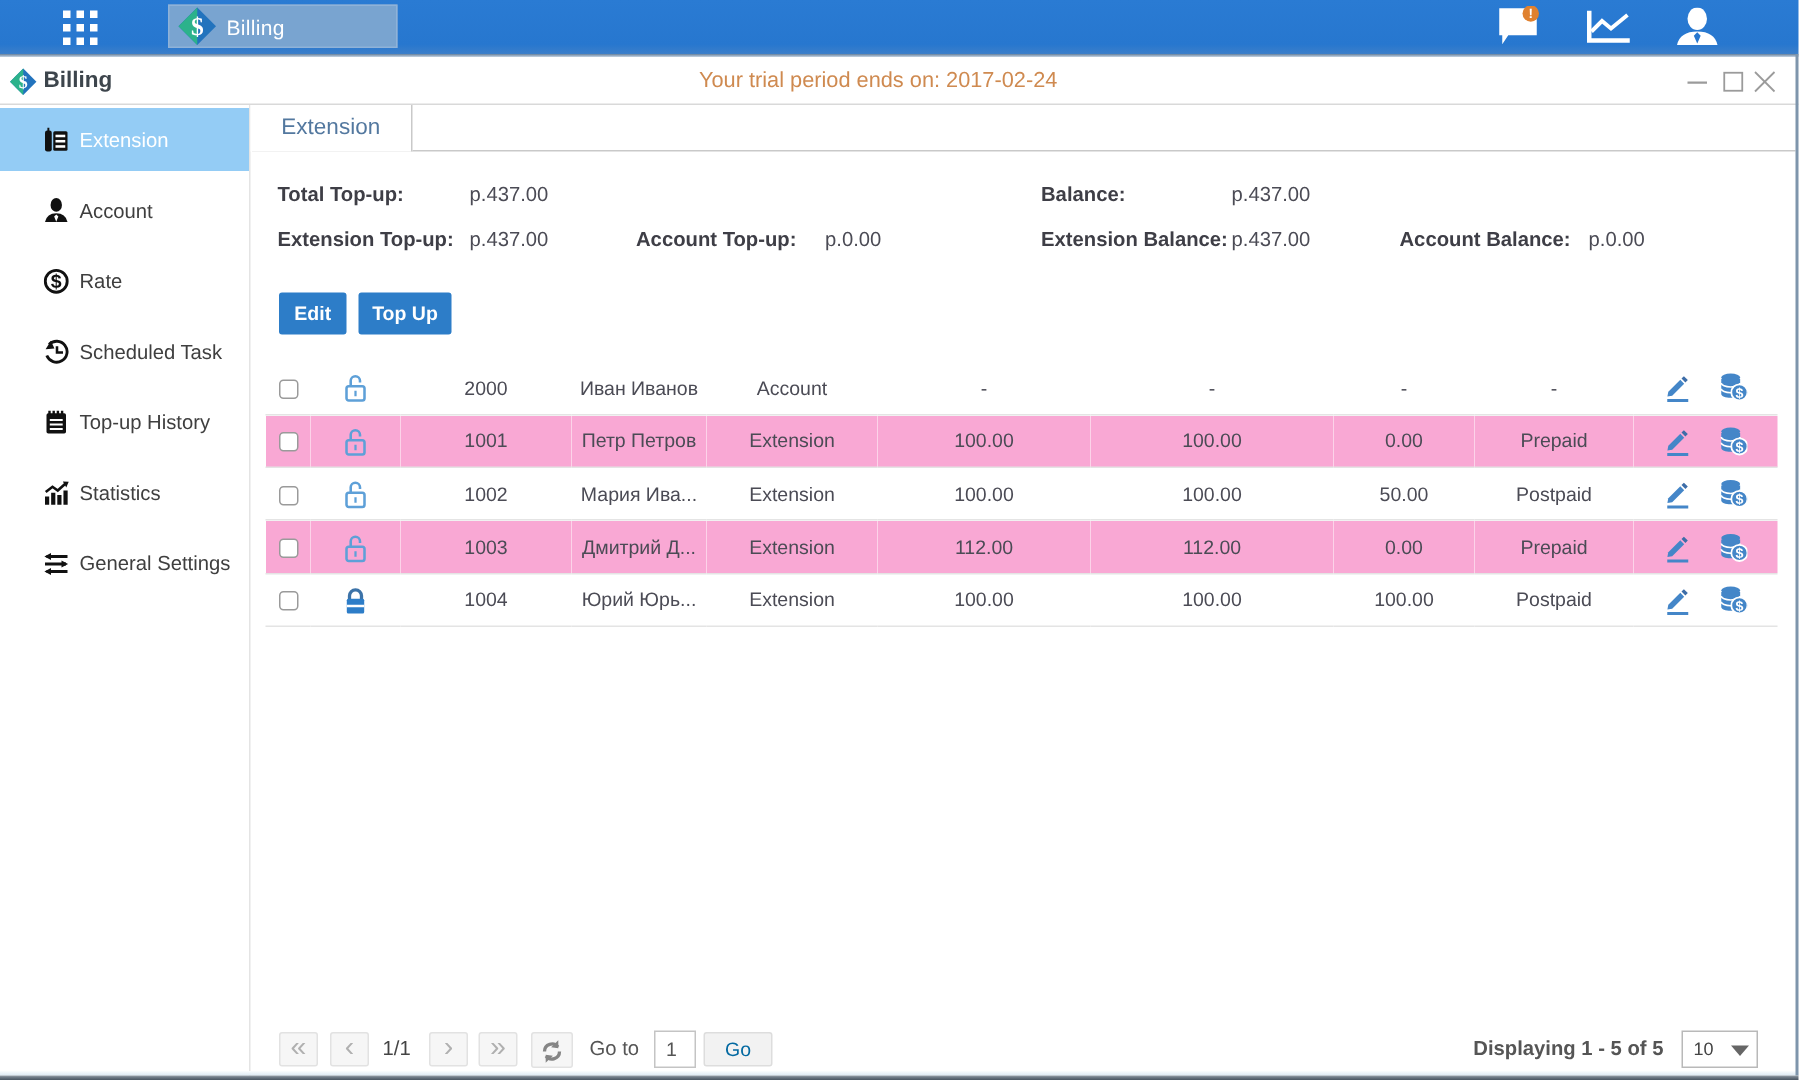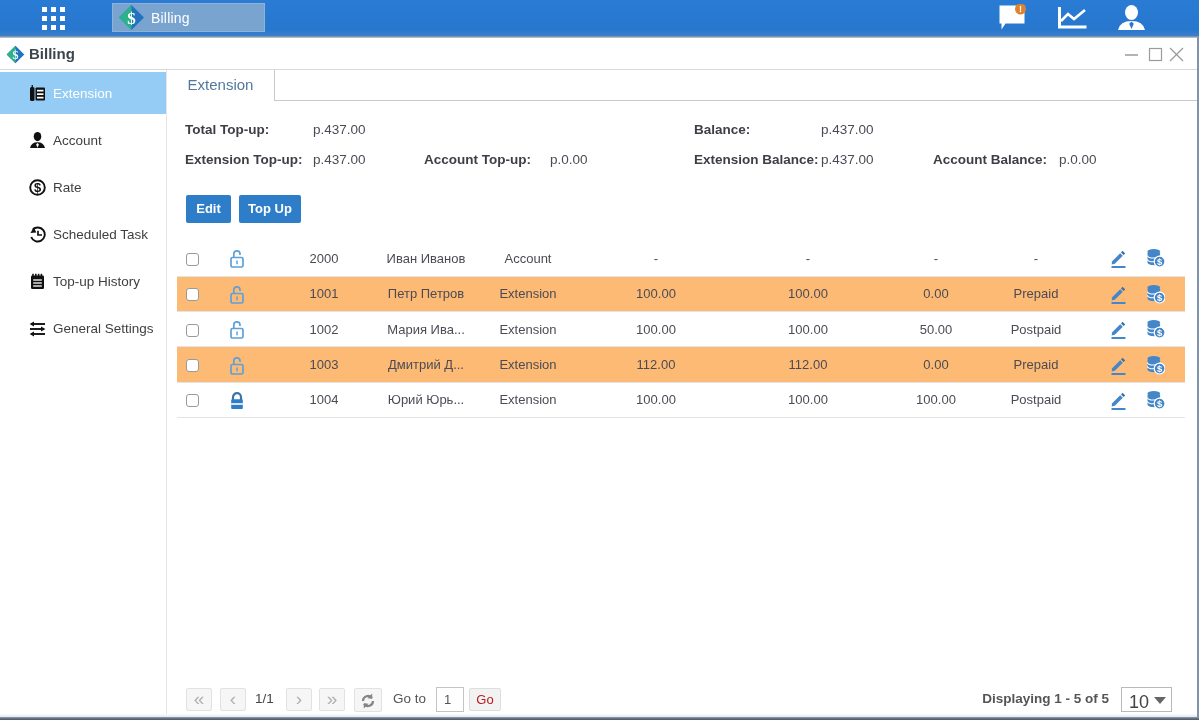--- a/index.html
+++ b/index.html
@@ -39,35 +39,35 @@
 .lbl { position:absolute; font-size:13.5px; font-weight:bold; color:#3e3e46; white-space:nowrap; }
 .val { position:absolute; font-size:13.5px; color:#4b4b55; white-space:nowrap; }
 .btn { position:absolute; background:#2d7dc8; color:#fff; font-size:13px; font-weight:bold; text-align:center;
   border-radius:2px; line-height:28px; height:28px; }
 
 
 #tbl { position:absolute; left:9px; top:171px; width:1008px; border-collapse:collapse; table-layout:fixed; }
 #tbl td { height:35.3px; border-bottom:1px solid #e4e4e4; text-align:center; font-size:13px; color:#4b4b55;
   overflow:hidden; white-space:nowrap; }
 #tbl tr.head td { height:33px; border-top:1px solid #cfcfcf; border-bottom:1px solid #d4d4d4; color:#3c3c44; }
-#tbl tr.stripe td { background:#fdba74; }
+#tbl tr.stripe td { background:#f9a8d4; }
 .cb { display:inline-block; width:13px; height:13px; border:1px solid #9a9a9a; border-radius:3px; background:#fff; vertical-align:middle; }
 
 
 #pager { position:absolute; left:0; top:617px; width:1029px; height:26px; font-size:13.5px; color:#555; }
 .pbtn { position:absolute; top:1px; width:26px; height:23px; background:#f6f6f6; border:1px solid #e2e2e2;
   border-radius:2px; color:#b0b0b0; text-align:center; line-height:20px; font-size:19px; }
 #pager .gotxt { position:absolute; top:4px; }
 #goinput { position:absolute; left:268px; top:0px; width:28px; height:25px; border:1px solid #c4c4c4; font-size:13px;
   text-align:left; padding-left:7px; line-height:23px; background:#fff; }
-#gobtn { position:absolute; left:301px; top:1px; width:32px; height:23px; background:#f2f2f2; border:1px solid #ddd;
-  border-radius:2px; text-align:center; line-height:21px; font-size:13px; color:#b91c1c; }
+#gobtn { position:absolute; left:301px; top:1px; width:46px; height:23px; background:#f2f2f2; border:1px solid #ddd;
+  border-radius:2px; text-align:center; line-height:21px; font-size:13px; color:#0369a1; }
 #disp { position:absolute; right:88px; top:4px;font-weight:bold; }
 #ddown { position:absolute; right:25px; top:0; width:51px; height:25px; border:1px solid #b9b9b9; background:#fff; }
-#ddown .n { position:absolute; left:7px; top:4px; font-size:18px; color:#444; }
+#ddown .n { position:absolute; left:7px; top:4px; font-size:12px; color:#444; }
 #ddown .tri { position:absolute; right:5px; top:9px; width:0; height:0;
   border-left:6.5px solid transparent; border-right:6.5px solid transparent; border-top:7px solid #666; }
 
 #rightedge { position:absolute; left:1197px; top:36px; width:2px; height:681px; background:#7e95ac; }
 #bottomstrip { position:absolute; left:0; top:717px; width:1199px; height:3px; background:linear-gradient(180deg,#97a0a9 0%,#67737f 50%,#4a5663 100%); }
 #prebottom { position:absolute; left:0; top:714px; width:1199px; height:3px;
   background:linear-gradient(180deg,#fbfdfe,#dce9f3); }
 </style>
 </head>
 <body>
@@ -116,20 +116,21 @@
 </div>
 <div id="topedge"></div>
 
 <div id="titlebar">
   <svg style="position:absolute;left:6px;top:7px" width="19" height="19" viewBox="0 0 27 27">
     <polygon points="13.5,1 26,13.5 13.5,26 1,13.5" fill="#2273bd"></polygon>
     <polygon points="13.5,1 1,13.5 13.5,26" fill="#2cb28b"></polygon>
     <text x="13.5" y="19.5" font-size="17" font-weight="bold" fill="#fff" text-anchor="middle" font-family="Liberation Serif, serif">$</text>
   </svg>
   <span class="name">Billing</span>
+  <span id="trial">Your trial period ends on: 2017-02-24</span>
   <div id="winctl">
     <svg width="75" height="35" viewBox="0 0 75 35">
       <line x1="15" y1="19" x2="28" y2="19" stroke="#9b9b9b" stroke-width="1.5"></line>
       <rect x="39.5" y="12.5" width="12" height="12" fill="none" stroke="#9b9b9b" stroke-width="1.2"></rect>
       <line x1="60" y1="12" x2="73" y2="25" stroke="#9b9b9b" stroke-width="1.2"></line>
       <line x1="73" y1="12" x2="60" y2="25" stroke="#9b9b9b" stroke-width="1.2"></line>
     </svg>
   </div>
 </div>
 
@@ -177,20 +178,32 @@
           <line x1="9.6" y1="0.8" x2="9.6" y2="4"></line>
           <line x1="12.4" y1="0.8" x2="12.4" y2="4"></line>
         </g>
         <g stroke="#fff" stroke-width="1.3">
           <line x1="4.2" y1="7" x2="12.8" y2="7"></line>
           <line x1="4.2" y1="10" x2="12.8" y2="10"></line>
           <line x1="4.2" y1="13" x2="12.8" y2="13"></line>
         </g>
       </svg>
     Top-up History</div>
+  <div class="sitem">
+    <svg class="ic" viewBox="0 0 17 17">
+        <g fill="#111">
+          <rect x="1" y="11" width="2.8" height="5.5"></rect>
+          <rect x="5.1" y="8.5" width="2.8" height="8"></rect>
+          <rect x="9.2" y="10" width="2.8" height="6.5"></rect>
+          <rect x="13.3" y="7" width="2.8" height="9.5"></rect>
+        </g>
+        <path d="M1.5 8 L6 4.5 L9.5 7 L14.5 2.5" stroke="#111" stroke-width="1.7" fill="none"></path>
+        <path d="M12.9 1 L16.8 1.2 L15.2 5 Z" fill="#111"></path>
+      </svg>
+    Statistics</div>
   <div class="sitem">
     <svg class="ic" viewBox="0 0 17 17">
         <g stroke="#111" stroke-width="1.9">
           <line x1="2" y1="4" x2="16" y2="4"></line>
           <line x1="1" y1="9" x2="15" y2="9"></line>
           <line x1="2" y1="14" x2="16" y2="14"></line>
         </g>
         <g fill="#111">
           <path d="M5 1.6 L0.6 4 L5 6.4 Z"></path>
           <path d="M12 6.6 L16.4 9 L12 11.4 Z"></path>

